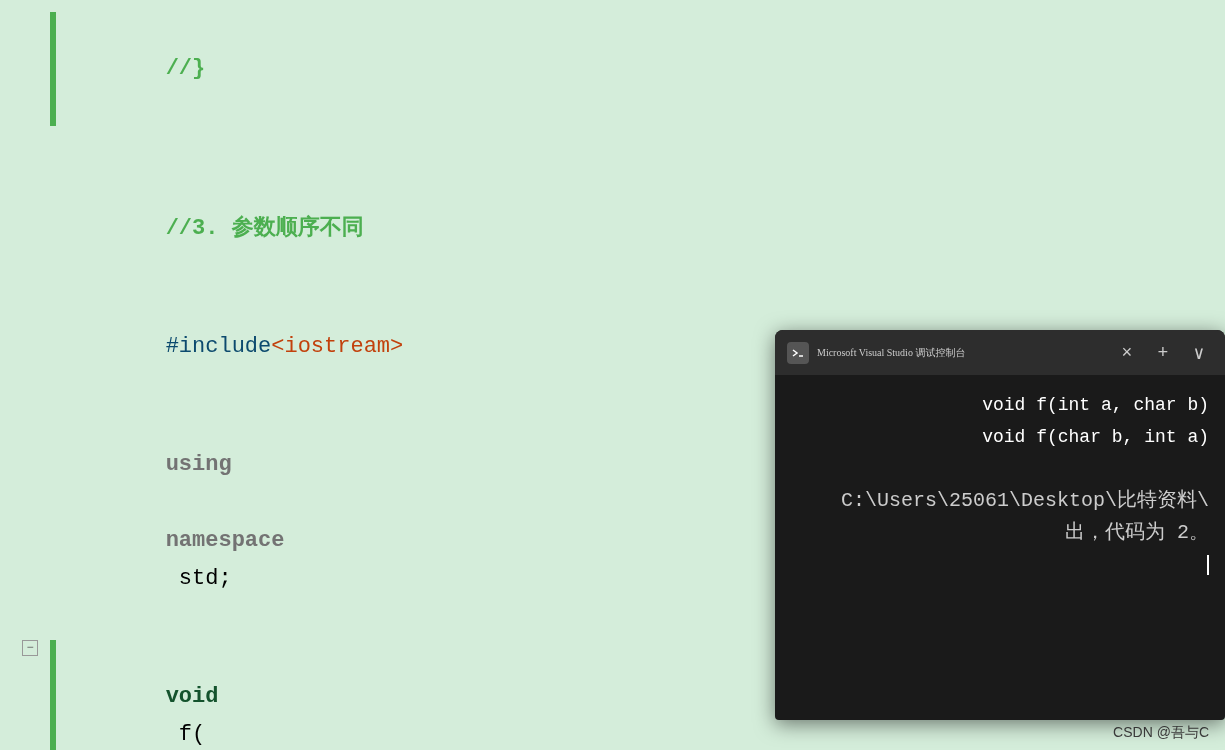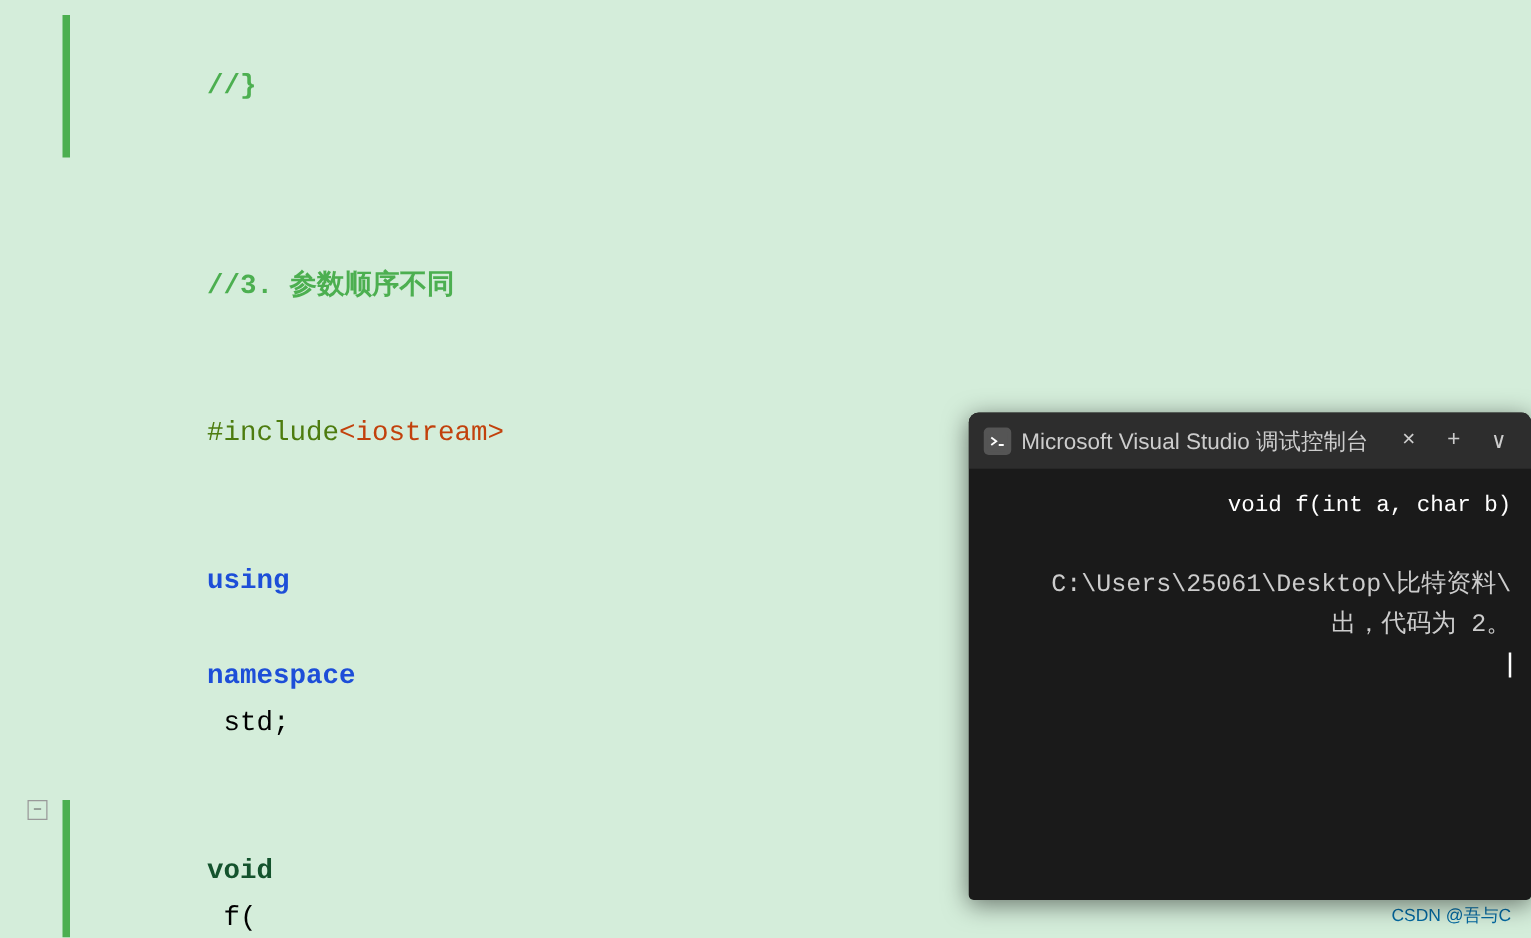--- a/index.html
+++ b/index.html
@@ -79,23 +79,23 @@
 
     .line-indent-0 { padding-left: 0px; }
 
     .code-content {
       flex: 1;
       white-space: pre;
     }
 
     
     .c-comment { color: #4CAF50; font-weight: bold; }
-    .c-preprocessor { color: #4d7c0f; }
+    .c-preprocessor { color: #0c4a6e; }
     .c-string-include { color: #c2410c; }
-    .c-keyword-blue { color: #1d4ed8; font-weight: bold; }
+    .c-keyword-blue { color: #737373; font-weight: bold; }
     .c-keyword-green { color: #14532d; font-weight: bold; }
     .c-normal { color: #000000; }
 
     
     .terminal-overlay {
       position: absolute;
       top: 330px;
       left: 775px;
       width: 450px;
       height: 390px;
@@ -123,22 +123,22 @@
       display: flex;
       align-items: center;
       justify-content: center;
       color: #fff;
       font-size: 13px;
     }
 
     .terminal-title {
       flex: 1;
       color: #ccc;
-      font-size: 18px;
-      font-family: Liberation Sans, sans-serif;
+      font-size: 10px;
+      font-family: Liberation Serif, serif;
     }
 
     .terminal-btn {
       width: 28px;
       height: 28px;
       display: flex;
       align-items: center;
       justify-content: center;
       color: #ccc;
       font-size: 18px;
@@ -170,21 +170,21 @@
       height: 20px;
       background: #fff;
       vertical-align: middle;
     }
 
     
     .attribution {
       position: absolute;
       bottom: 8px;
       right: 16px;
-      color: #0369a1;
+      color: #404040;
       font-size: 14px;
       font-family: 'Microsoft YaHei', sans-serif;
       text-align: center;
     }
   </style>
 </head>
 <body>
 
 <div class="code-editor">
   <div class="code-area">
@@ -259,20 +259,21 @@
         <line x1="9" y1="11" x2="13" y2="11" stroke="#fff" stroke-width="1.5"></line>
       </svg>
     </div>
     <span class="terminal-title">Microsoft Visual Studio 调试控制台</span>
     <div class="terminal-btn close">×</div>
     <div class="terminal-btn">+</div>
     <div class="terminal-btn">∨</div>
   </div>
   <div class="terminal-body">
     <span class="terminal-line">void f(int a, char b)</span>
+    <span class="terminal-line">void f(char b, int a)</span>
     <span class="terminal-line">&nbsp;</span>
     <span class="terminal-line terminal-path">C:\Users\25061\Desktop\比特资料\</span>
     <span class="terminal-line terminal-path">出，代码为 2。</span>
     <span class="terminal-line"><span class="terminal-cursor"></span></span>
   </div>
 </div>
 
 <div class="attribution">CSDN @吾与C</div>
 
 </body></html>

